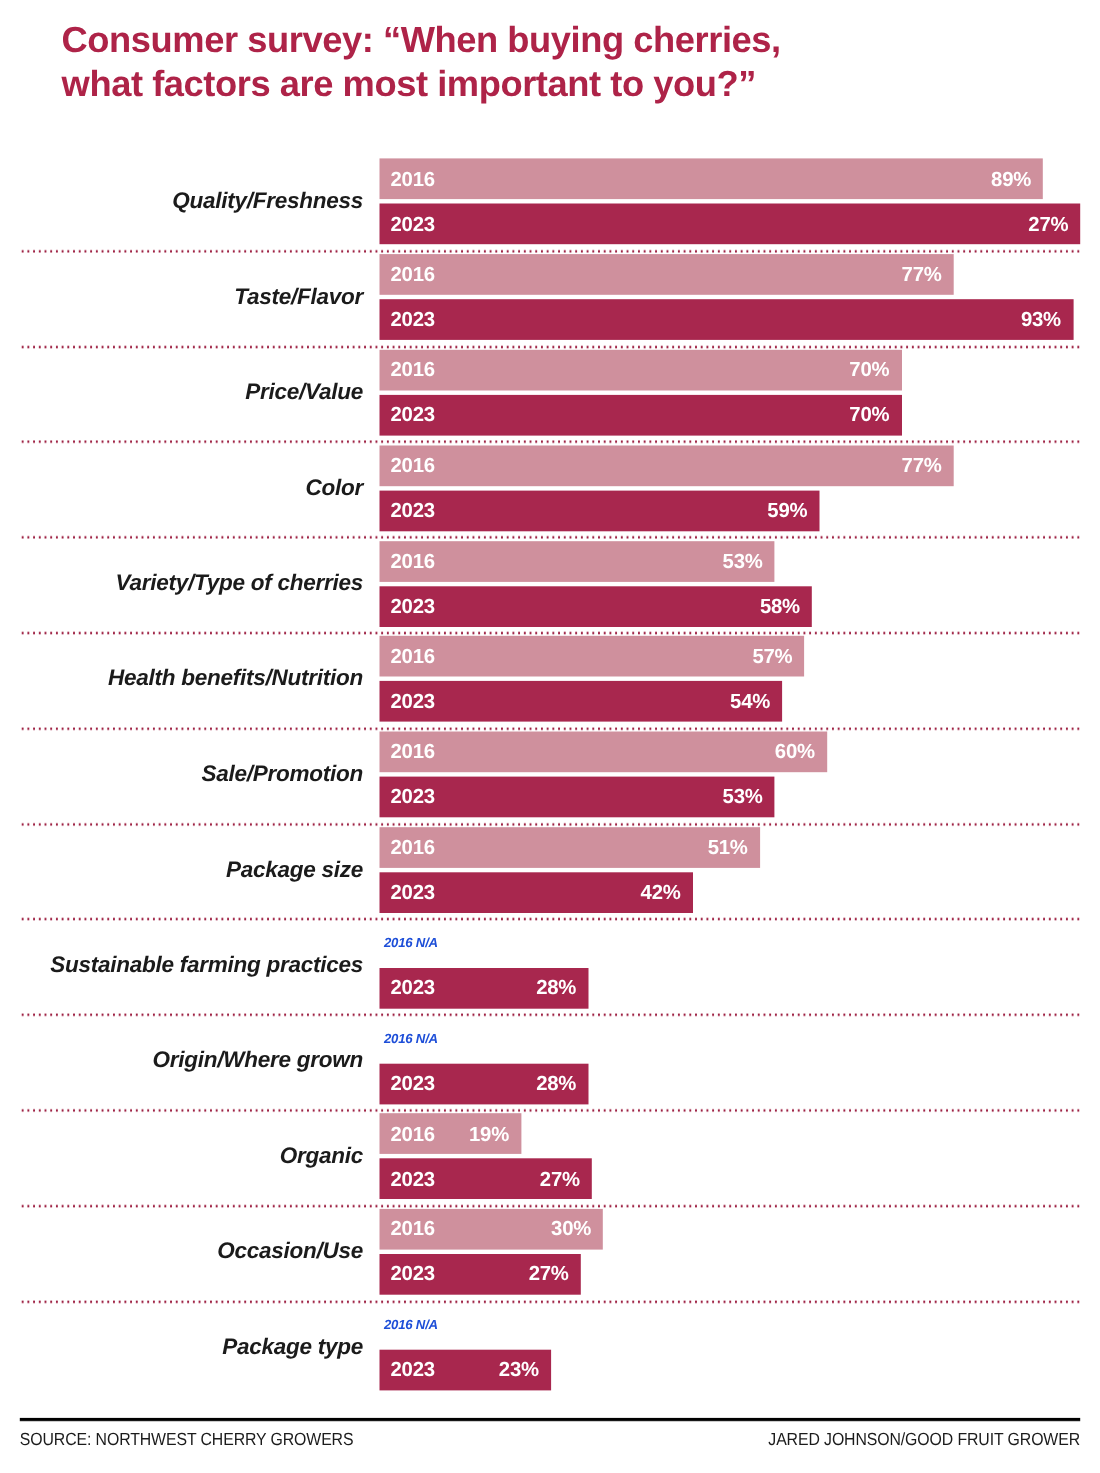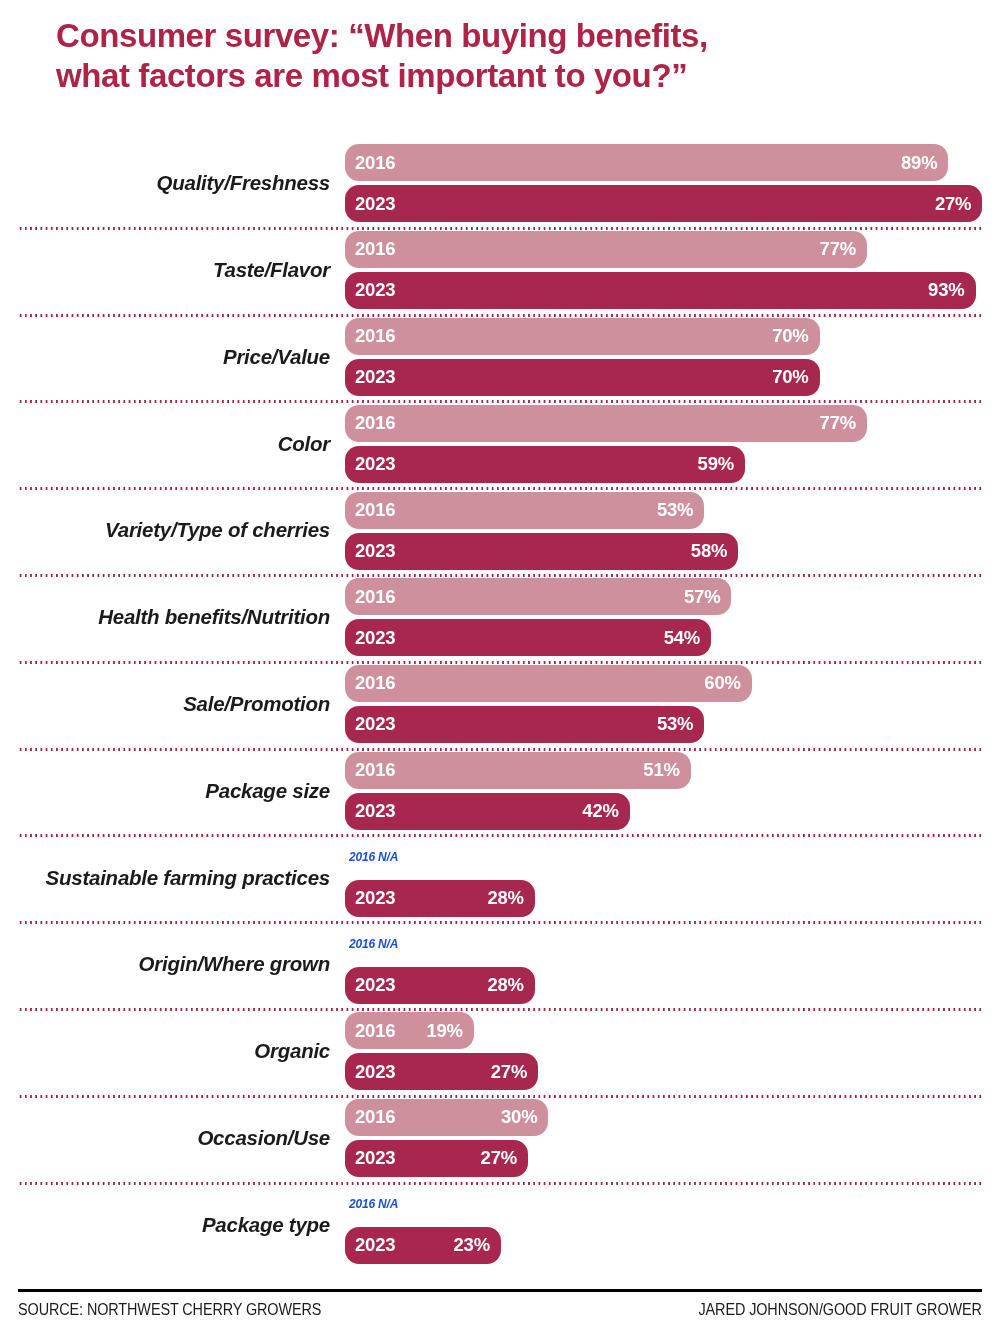--- a/index.html
+++ b/index.html
@@ -91,21 +91,20 @@
   }
 
   .bar {
     position: relative;
     height: 37px;
     display: flex;
     align-items: center;
     box-sizing: border-box;
     padding: 0 11px 0 10px;
     min-width: 74px;
-    border-radius: 14px;
   }
   .bar.y2016 { background: #cf909d; }
   .bar.y2023 { background: #a8274e; gap: 15px; }
 
   .bar .bar-year {
     font-size: 18.5px;
     font-weight: bold;
     color: #ffffff;
     letter-spacing: -0.2px;
     line-height: 1;
@@ -159,21 +158,21 @@
     letter-spacing: -0.1px;
     color: #1b1b1b;
     transform: scaleX(0.9);
   }
   .footer-source { left: 0; transform-origin: left center; }
   .footer-credit { right: 0; transform-origin: right center; }
 </style>
 </head>
 <body>
 
-<div class="chart-title">Consumer survey: “When buying benefits,
+<div class="chart-title">Consumer survey: “When buying cherries,
 what factors are most important to you?”</div>
 
 <div class="plot">
     <div class="row">
       <div class="row-label">Quality/Freshness</div>
       <div class="bars">
         <div class="bar y2016" style="width: 603.42px;">
           <span class="bar-year">2016</span>
           <span class="bar-value">89%</span>
         </div>

